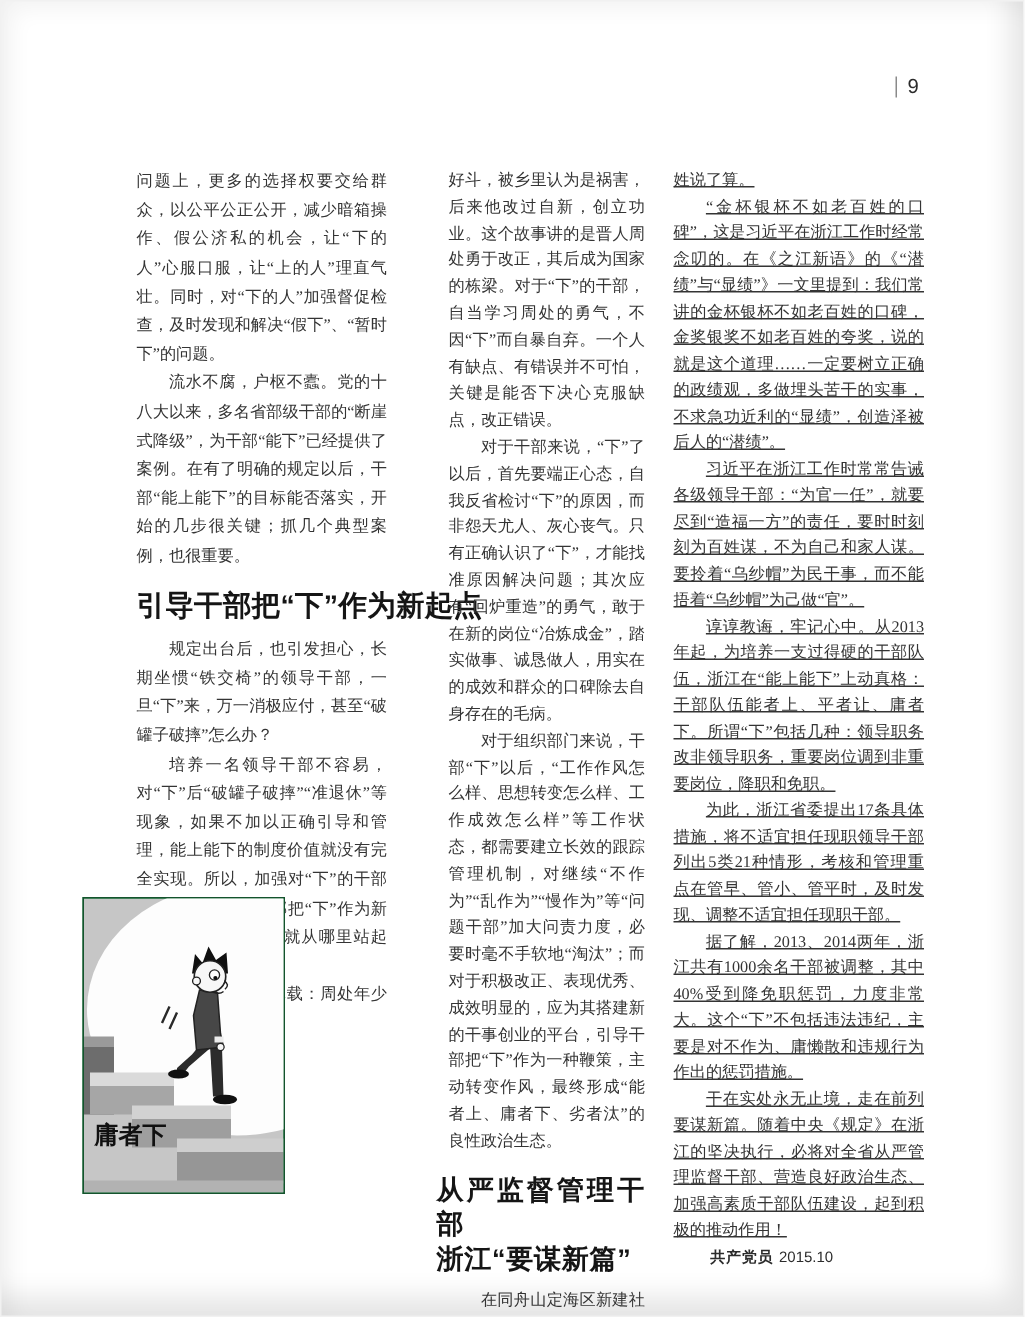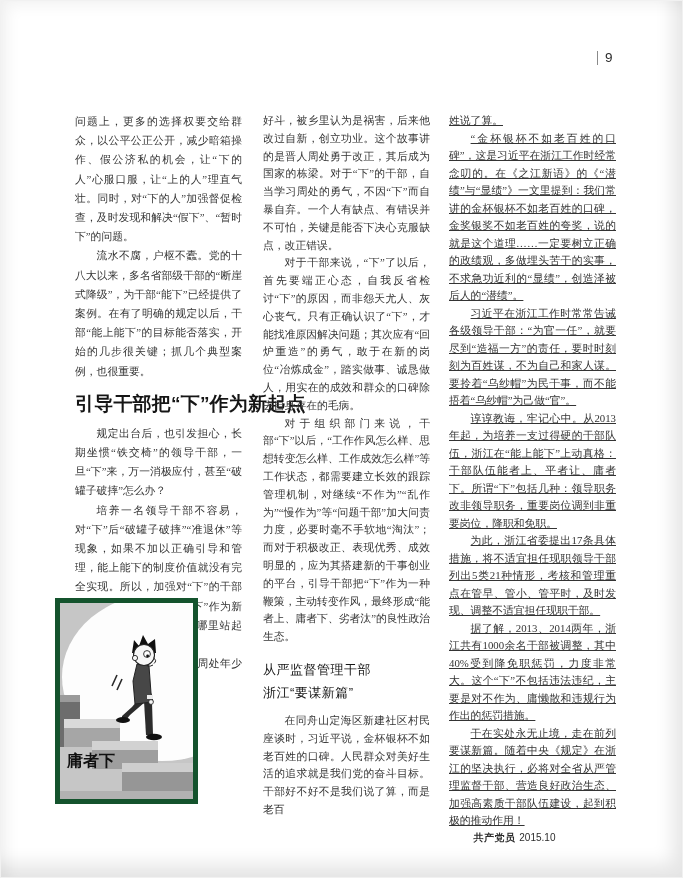--- a/index.html
+++ b/index.html
@@ -9,33 +9,33 @@
          box-shadow:inset 0 0 0 1px #f1f1f1,
                     inset -10px -14px 18px rgba(0,0,0,0.10),
                     inset 8px 6px 14px rgba(0,0,0,0.05);}
   .pagenum{position:absolute;top:50px;left:597px;display:flex;align-items:center;
            color:#2b2b2b;font-size:13.5px;font-family:"Liberation Sans",sans-serif;}
   .pagenum .bar{display:inline-block;width:1px;height:14px;background:#8a8a8a;margin-right:7px;}
   .col{position:absolute;width:167px;color:#343434;text-align:justify;}
   .col p{margin:0;font-size:10.8px;text-indent:2em;
          font-family:"Liberation Serif","DejaVu Serif",serif;}
   .col p.cont{text-indent:0;}
-  .col1{left:75px;top:112px;}
+  .col1{left:91px;top:112px;}
   .col1 p{line-height:19.2px;}
   .col2{left:263px;top:112px;}
-  .col2 p{line-height:17.8px;}
+  .col2 p{line-height:17.8px;margin-left:36px;}
   .col3{left:449px;top:112px;}
   .col3 p{line-height:17.5px;text-decoration:underline;}
   h2.sec1{margin:10px 0 7px;font-size:19px;font-weight:bold;color:#151515;
           white-space:nowrap;letter-spacing:0.2px;text-indent:0;
           font-family:"Liberation Sans","DejaVu Sans",sans-serif;}
   .sec2{margin:12px 0 8px;font-family:"Liberation Sans","DejaVu Sans",sans-serif;}
-  .sec2 div{font-size:13px;font-weight:normal;color:#151515;line-height:23px;letter-spacing:0.5px;}
+  .sec2 div{font-size:18px;font-weight:bold;color:#151515;line-height:23px;letter-spacing:0.5px;margin-left:28px;}
   figure.cartoon{position:absolute;left:55px;top:598px;width:133px;height:196px;margin:0;
-                 border:5px solid #14532d;background:#15803d;}
+                 border:1px solid #14532d;background:#15803d;}
   figure.cartoon svg{display:block;}
   .footer{position:absolute;left:429px;top:831px;width:171px;text-align:center;color:#2c2c2c;
           font-family:"Liberation Sans",sans-serif;font-size:10px;}
   .footer .logo{font-weight:bold;font-size:10px;letter-spacing:0.5px;margin-right:1px;
                 font-family:"Liberation Serif",serif;}
 </style>
 </head>
 <body>
 
 <div class="canvas">

